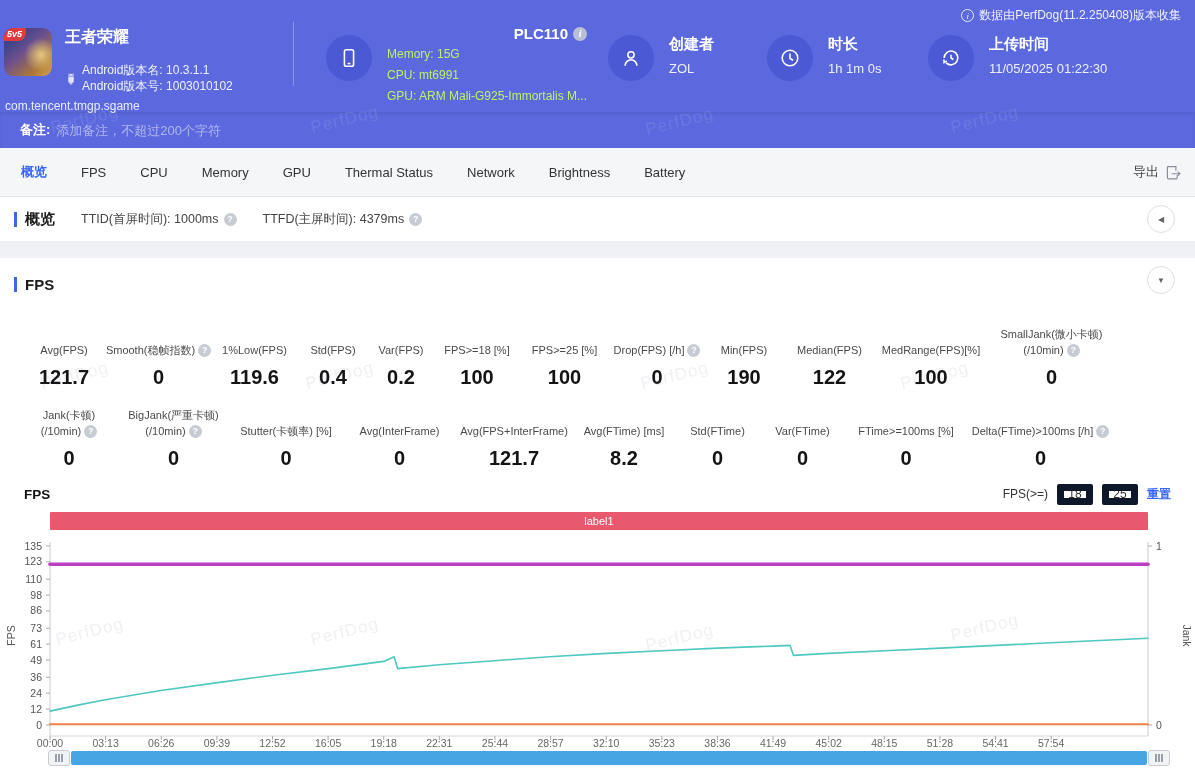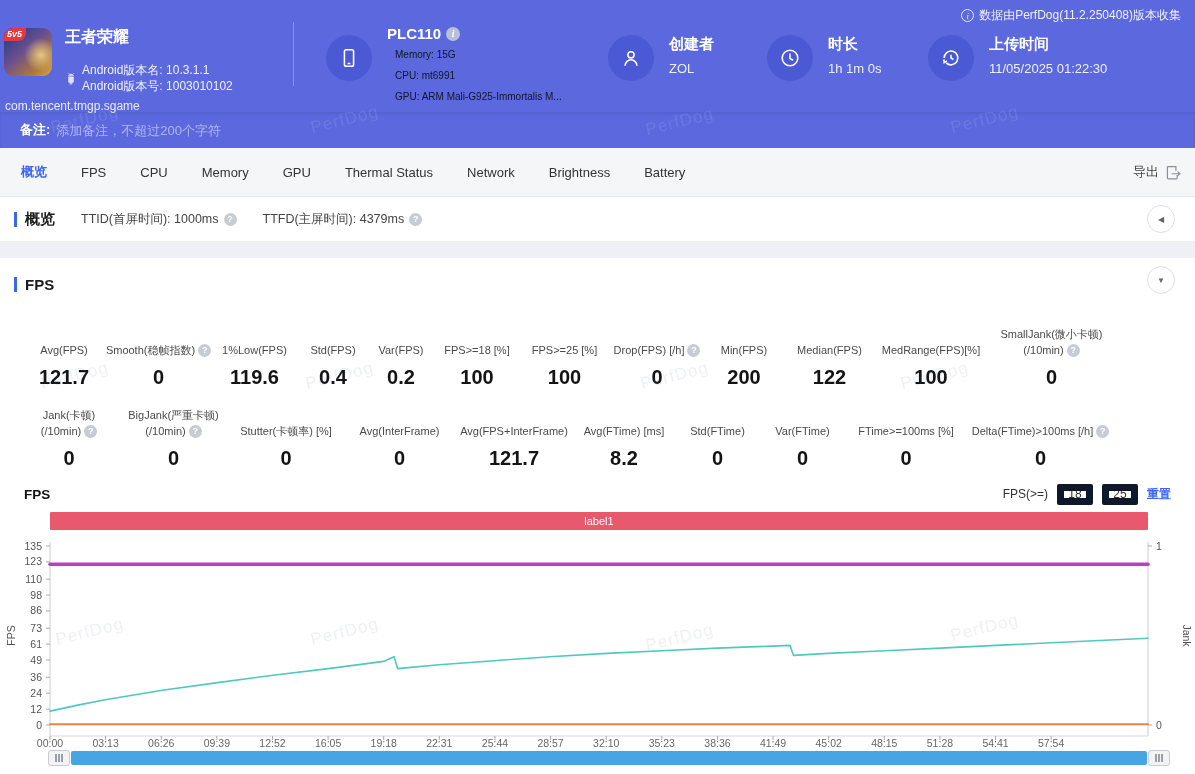--- a/index.html
+++ b/index.html
@@ -19,21 +19,21 @@
   .app-name { font-size:16px; font-weight:bold; line-height:18px; margin-top:2px; }
   .app-ver { display:flex; align-items:center; margin-top:16px; }
   .app-ver .ver-lines { font-size:12px; line-height:16px; color:#eef0ff; margin-left:5px; }
   .app-pkg { font-size:12px; color:#e8ebff; margin-top:5px; margin-left:-60px; }
   .v-divider { position:absolute; left:293px; top:22px; width:1px; height:64px; background:rgba(255,255,255,0.3); }
 
   .info-block { position:absolute; display:flex; }
   .icon-circle { width:46px; height:46px; border-radius:50%; background:#4c59d4; display:flex; align-items:center; justify-content:center; flex:0 0 46px; }
   .ib-text { margin-left:15px; }
   .ib-title { font-size:15px; font-weight:bold; line-height:17px; }
-  .ib-line { font-size:10px; line-height:17px; color:#0f172a;margin-left:8px; }
+  .ib-line { font-size:12px; line-height:17px; color:#bef264; }
   .ib-sub { font-size:13px; color:#eef0ff; margin-top:9px; }
   .blk-device { left:326px; top:28px; }
   .blk-device .icon-circle { margin-top:7px; }
   .blk-creator { left:608px; top:35px; }
   .blk-duration { left:767px; top:35px; }
   .blk-upload { left:928px; top:35px; }
   .collect-note { position:absolute; right:14px; top:7px; font-size:12px; color:rgba(255,255,255,0.9);
                   display:flex; align-items:center; gap:5px; }
   .info-i { display:inline-flex; width:13px; height:13px; border-radius:50%; border:1px solid rgba(255,255,255,0.85);
             align-items:center; justify-content:center; font-size:9px; font-style:italic; font-family:"Liberation Serif",serif; }
@@ -144,21 +144,21 @@
     <div class="v-divider"></div>
 
     <div class="info-block blk-device">
       <div class="icon-circle">
         <svg width="22" height="22" viewBox="0 0 24 24" fill="none" stroke="#fff" stroke-width="1.7">
             <rect x="7" y="3" width="10" height="18" rx="2"></rect>
             <line x1="10.5" y1="18" x2="13.5" y2="18"></line>
           </svg>
       </div>
       <div class="ib-text" style="margin-top:-3px;">
-        <div class="ib-title" style="display:flex;align-items:center;">
+        <div class="ib-title" style="display:flex;align-items:center;justify-content:flex-end;">
           <span>PLC110</span>
           <span class="gray-i">i</span>
         </div>
         <div class="ib-line" style="margin-top:4px;">Memory: 15G</div>
         <div class="ib-line" style="margin-top:4px;">CPU: mt6991</div>
         <div class="ib-line" style="margin-top:4px;">GPU: ARM Mali-G925-Immortalis M...</div>
       </div>
     </div>
 
     <div class="info-block blk-creator">
@@ -324,21 +324,21 @@
             </span>
           </div>
           <div class="stat-value">0</div>
         </div>
         <div class="stat" style="width: 82px;">
           <div class="stat-label">
             <span class="lbl-line">
               <span>Min(FPS)</span>
             </span>
           </div>
-          <div class="stat-value">200</div>
+          <div class="stat-value">190</div>
         </div>
         <div class="stat" style="width: 89px;">
           <div class="stat-label">
             <span class="lbl-line">
               <span>Median(FPS)</span>
             </span>
           </div>
           <div class="stat-value">122</div>
         </div>
         <div class="stat" style="width: 114px;">

